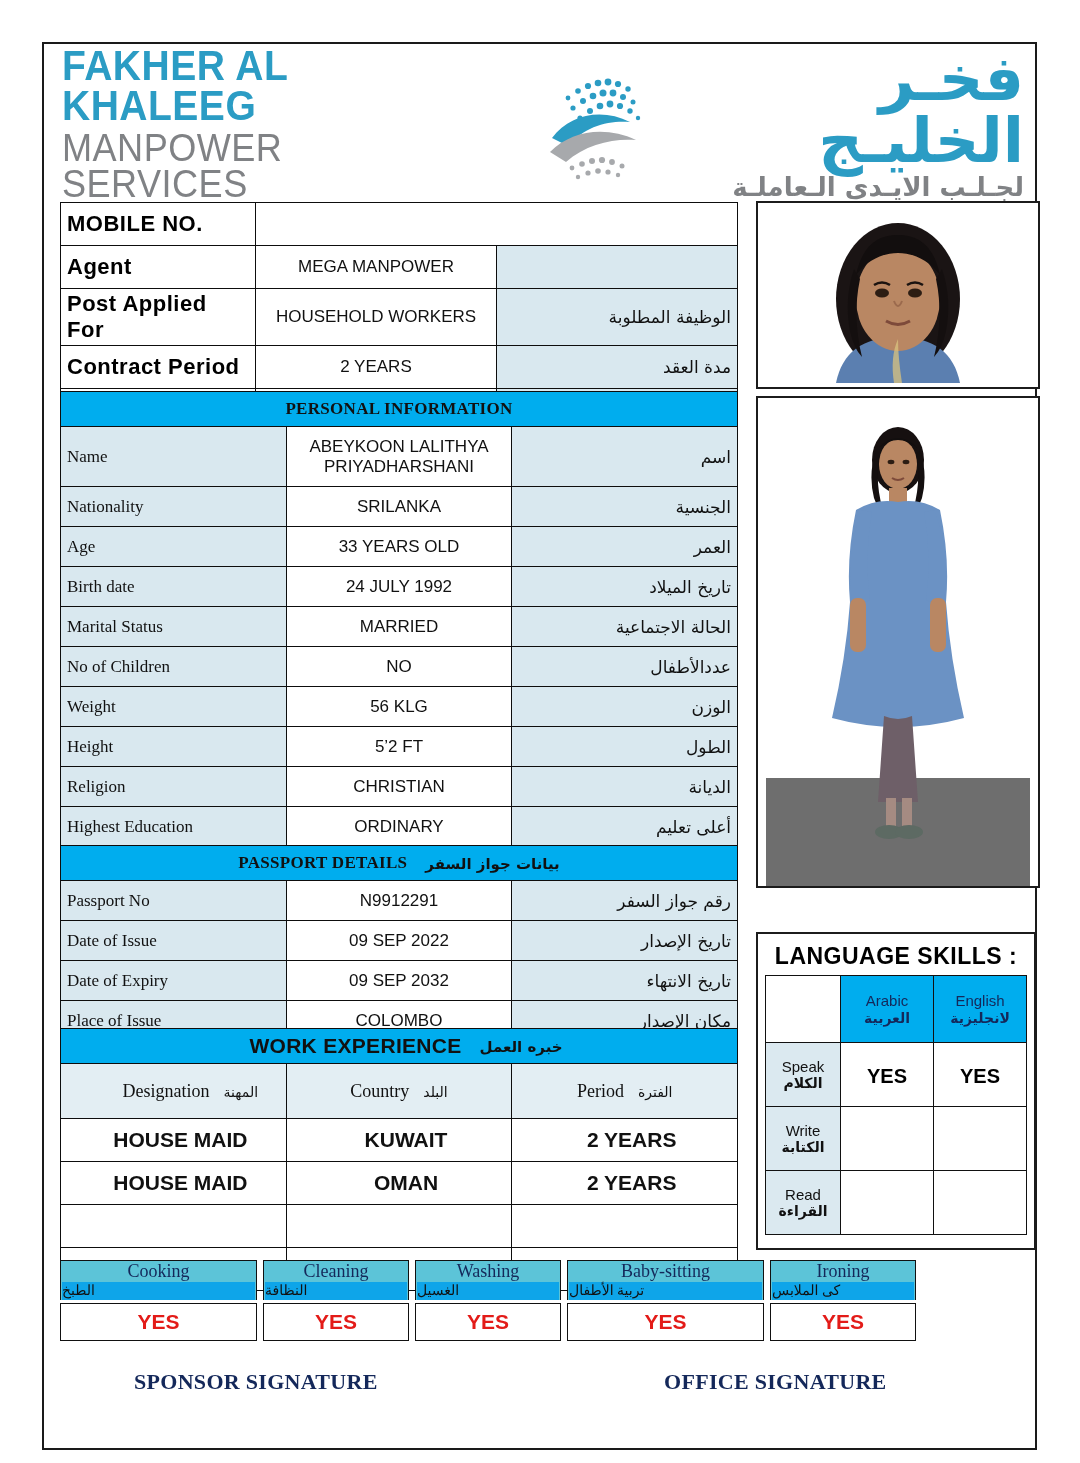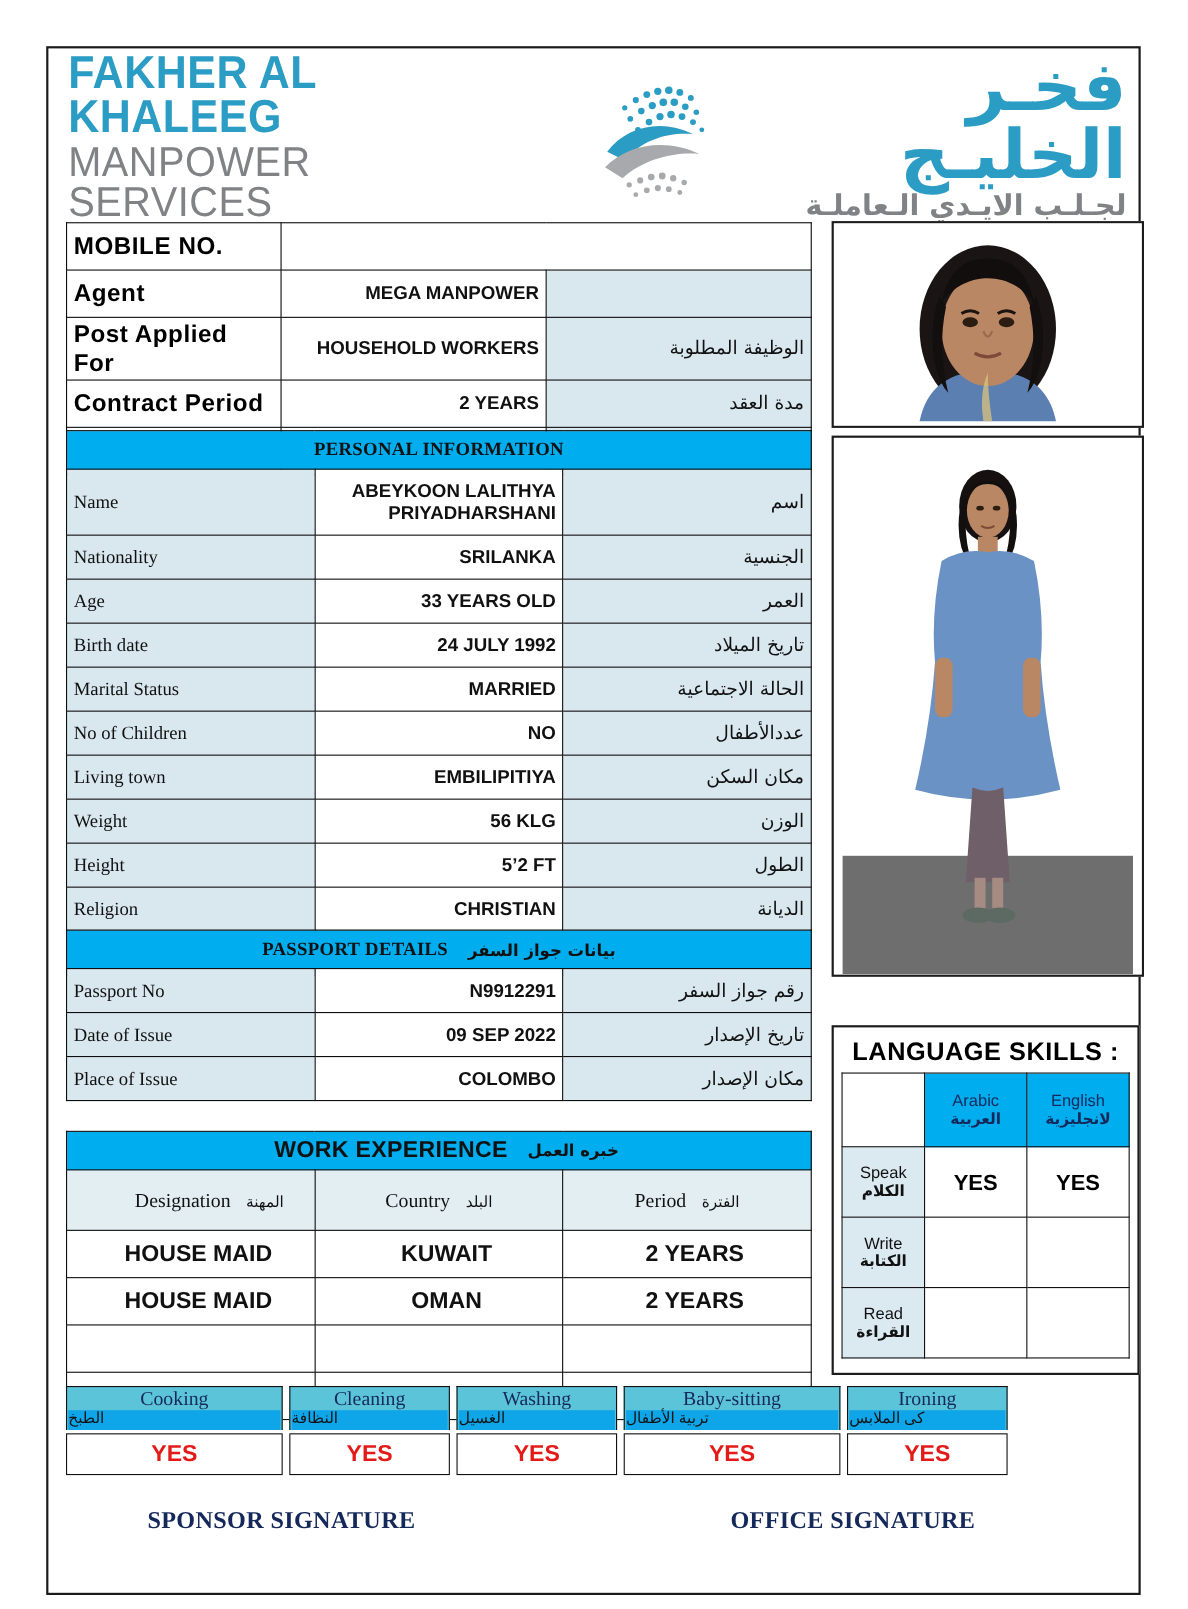--- a/index.html
+++ b/index.html
@@ -49,22 +49,22 @@
     font-size:17px;color:#111;
     padding:2px 6px;
     height:35px;
     background:#fff;
   }
   .lbl{
     width:182px;background:#d9e8ef !important;
     font-family:"Liberation Serif",serif;font-size:18px;padding-left:10px;
   }
   .val{
-    width:340px;text-align:right;
-    font-family:"Liberation Sans",sans-serif;font-weight:bold;font-size:19px;
+    width:340px;text-align:center;
+    font-family:"Liberation Sans",sans-serif;font-weight:normal;font-size:19px;
   }
   .ar{
     width:148px;background:#d9e8ef !important;text-align:right;
     font-family:"DejaVu Sans",sans-serif;font-size:14px;direction:rtl;padding-right:8px;
   }
   .red{color:#e31b18;}
   .mobile td{height:38px;}
   .mobile .lbl{
     background:#fff !important;
     font-family:"Liberation Sans",sans-serif;font-weight:bold;font-size:22px;
@@ -271,25 +271,20 @@
       <td class="lbl">Marital Status</td>
       <td class="val">MARRIED</td>
       <td class="ar">الحالة الاجتماعية</td>
     </tr>
     <tr>
       <td class="lbl">No of Children</td>
       <td class="val">NO</td>
       <td class="ar">عددالأطفال</td>
     </tr>
     <tr>
-      <td class="lbl">Living town</td>
-      <td class="val">EMBILIPITIYA</td>
-      <td class="ar">مكان السكن</td>
-    </tr>
-    <tr>
       <td class="lbl">Weight</td>
       <td class="val">56 KLG</td>
       <td class="ar">الوزن</td>
     </tr>
     <tr>
       <td class="lbl">Height</td>
       <td class="val">5’2 FT</td>
       <td class="ar">الطول</td>
     </tr>
     <tr>
@@ -314,20 +309,25 @@
     </tr>
     <tr>
       <td class="lbl">Passport No</td>
       <td class="val red">N9912291</td>
       <td class="ar">رقم جواز السفر</td>
     </tr>
     <tr>
       <td class="lbl">Date of Issue</td>
       <td class="val">09 SEP 2022</td>
       <td class="ar">تاريخ الإصدار</td>
+    </tr>
+    <tr>
+      <td class="lbl">Date of Expiry</td>
+      <td class="val">09 SEP 2032</td>
+      <td class="ar">تاريخ الانتهاء</td>
     </tr>
     <tr>
       <td class="lbl">Place of Issue</td>
       <td class="val">COLOMBO</td>
       <td class="ar">مكان الإصدار</td>
     </tr>
   </tbody>
     </table>
 
   <table class="ltab we" style="top:984px;">

